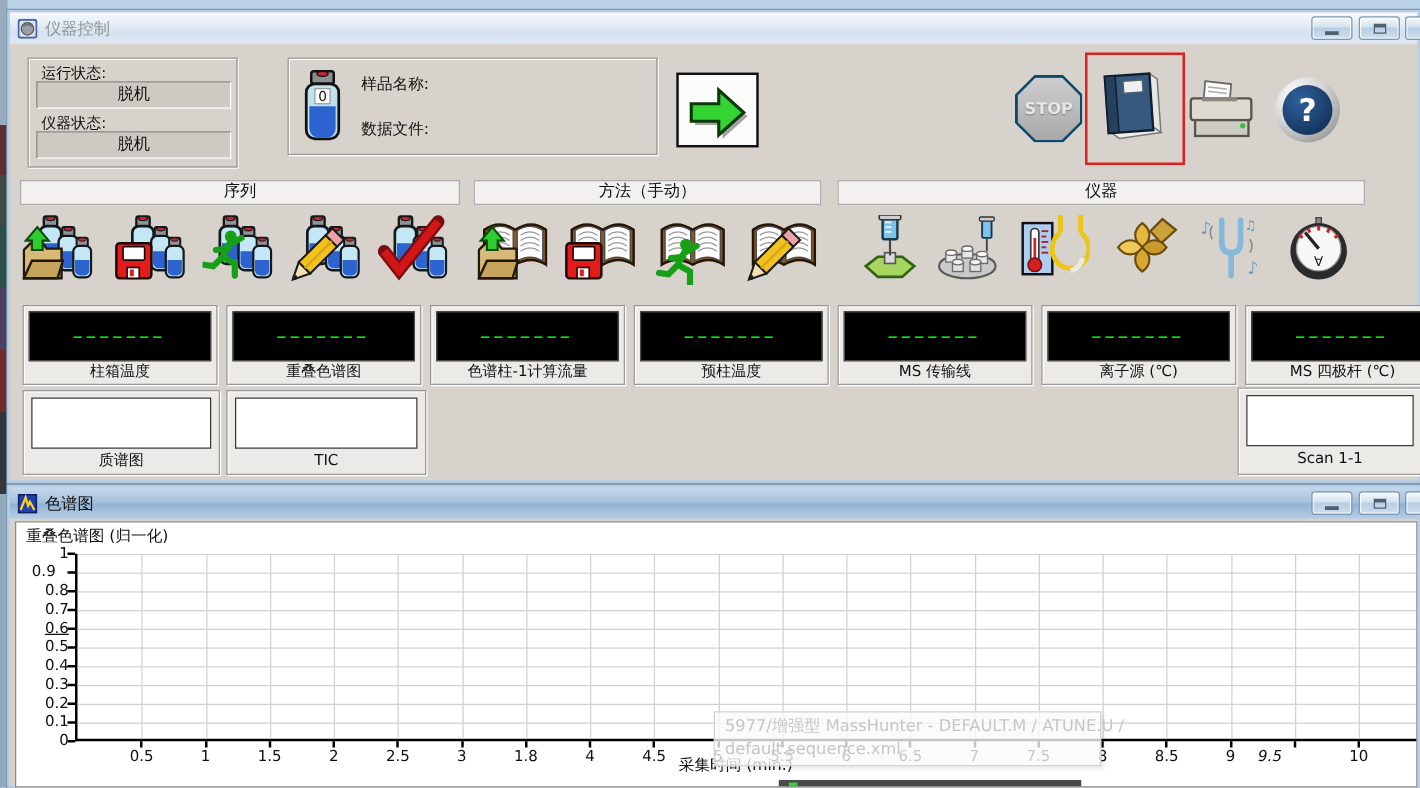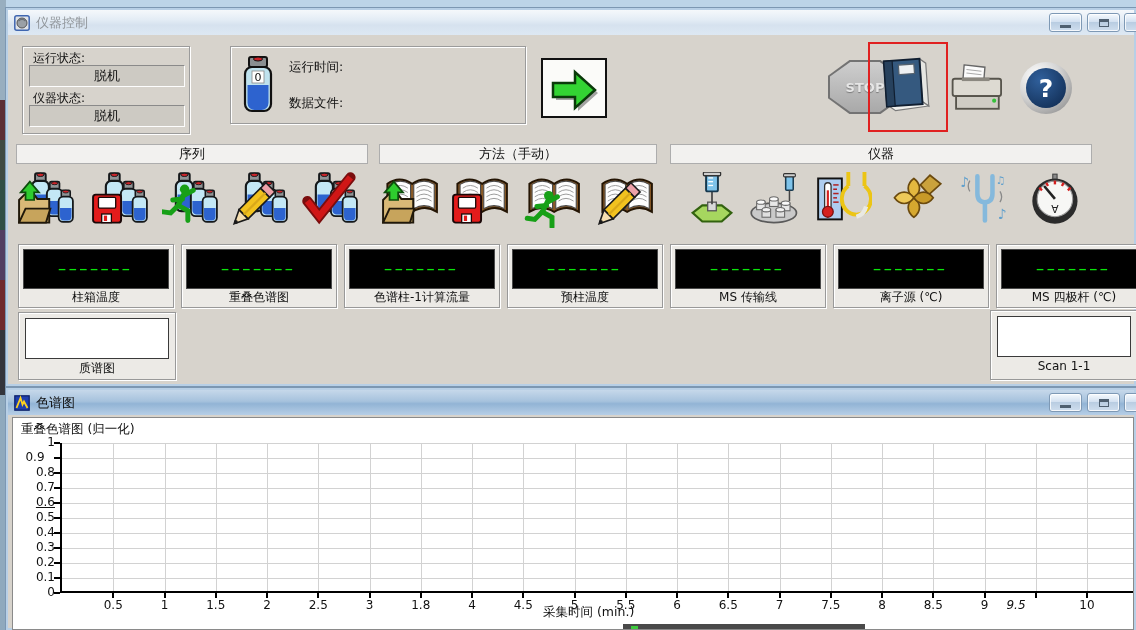--- a/index.html
+++ b/index.html
@@ -42,23 +42,23 @@
   .panel{position:absolute;top:234px;width:156px;height:64px;background:#eceae6;
     border:1px solid #999;box-shadow:inset 1px 1px 0 #fff,1px 1px 0 #fff;}
   .pscreen{margin:4px 4px 0;height:40px;background:#000;border:1px solid #4a4a4a;
     display:flex;align-items:center;justify-content:center;}
   .plabel{text-align:center;font-size:12px;line-height:17px;color:#111;}
   .monitor{position:absolute;top:302px;height:68px;background:#eceae6;
     border:1px solid #999;box-shadow:inset 1px 1px 0 #fff,1px 1px 0 #fff;}
   .mscreen{margin:5px 6px 0;height:41px;background:#fff;border:1px solid #3a3a3a;}
   .mlabel{text-align:center;font-size:12px;line-height:19px;color:#111;}
   
-  .stopbtn{position:absolute;width:74px;height:54px;
+  .stopbtn{position:absolute;width:54px;height:54px;
     clip-path:polygon(29% 0,71% 0,100% 29%,100% 71%,71% 100%,29% 100%,0 71%,0 29%);
-    background:#737373;cursor:pointer;margin-left:16px;}
+    background:#0c4a6e;cursor:pointer;}
   .stop-inner{position:absolute;inset:2px;
     clip-path:polygon(29% 0,71% 0,100% 29%,100% 71%,71% 100%,29% 100%,0 71%,0 29%);
     background:linear-gradient(#cecece,#a9a9a9);display:flex;align-items:center;justify-content:center;
     color:#e6e6e6;font-weight:bold;font-size:13px;text-shadow:0 1px 1px #7a7a7a;}
   .redbox{position:absolute;border:2px solid #e02020;}
   .helpbtn{position:absolute;width:52px;height:52px;border-radius:50%;cursor:pointer;
     background:radial-gradient(circle at 32% 28%,#fff,#d4d4d4 45%,#9a9a9a 82%,#757575);
     display:flex;align-items:center;justify-content:center;}
   .help-inner{width:40px;height:40px;border-radius:50%;color:#fff;font-size:25px;font-weight:bold;
     background:radial-gradient(circle at 35% 30%,#30609c,#16355f 75%);
@@ -301,21 +301,21 @@
     <div class="sunken" style="left:6px;top:18px;width:156px;height:22px;line-height:20px">脱机</div>
     <div class="glabel" style="left:10px;top:43px">仪器状态:</div>
     <div class="sunken" style="left:6px;top:58px;width:156px;height:22px;line-height:20px">脱机</div>
   </div>
 
   <div class="groupbox" style="left:222px;top:36px;width:296px;height:78px">
     <svg style="position:absolute;left:10px;top:8px" width="34" height="60" viewBox="0 0 34 60">
       <use href="#g-bigvial"></use>
       <text x="17" y="26" text-anchor="middle" font-size="11" fill="#111">0</text>
     </svg>
-    <div class="glabel" style="left:58px;top:12px;font-size:12.5px">运行时间:</div>
+    <div class="glabel" style="left:58px;top:12px;font-size:12.5px">样品名称:</div>
     <div class="glabel" style="left:58px;top:48px;font-size:12.5px">数据文件:</div>
     <div class="glabel" style="left:130px;top:12px"></div>
     <div class="glabel" style="left:130px;top:48px"></div>
   </div>
 
   <div class="arrowbtn" style="left:533px;top:48px">
     <svg width="54" height="54" viewBox="0 0 54 54">
         <use href="#g-bigarrow"></use>
       </svg>
   </div>
@@ -444,20 +444,24 @@
   <div class="panel" style="left:988px">
     <div class="pscreen">
         <span class="dash">———————</span>
       </div>
     <div class="plabel">MS 四极杆 (℃)</div>
   </div>
 
   <div class="monitor" style="left:10px;width:158px">
     <div class="mscreen"></div>
     <div class="mlabel">质谱图</div>
+  </div>
+  <div class="monitor" style="left:173px;width:160px">
+    <div class="mscreen"></div>
+    <div class="mlabel">TIC</div>
   </div>
   <div class="monitor" style="left:982px;top:300px;width:148px;height:70px">
     <div class="mscreen"></div>
     <div class="mlabel">Scan 1-1</div>
   </div>
 </div>
 
 <div class="win" id="win-chrom" style="left:6px;top:388px;width:1130px;height:242px">
   <div class="titlebar active">
     <svg width="16" height="16" viewBox="0 0 16 16">
@@ -568,17 +572,21 @@
         <div class="xtick" style="left: 870.25px;"></div>
         <div class="xlab" style="left: 849.25px;">8.5</div>
         <div class="xtick" style="left: 921.5px;"></div>
         <div class="xlab" style="left: 900.5px;">9</div>
         <div class="xtick" style="left: 972.75px;"></div>
         <div class="xlab" style="left: 932px; font-style: italic;">9.5</div>
         <div class="xtick" style="left: 1024px;"></div>
         <div class="xlab" style="left: 1003px;">10</div>
       </div>
     <div class="xaxis-label">采集时间 (min.)</div>
+    <div class="watermark">
+      <div>5977/增强型 MassHunter - DEFAULT.M / ATUNE.U /</div>
+      <div>default.sequence.xml</div>
+    </div>
     <div class="darkbar">
       <span class="led"></span>
     </div>
   </div>
 </div>
 
 </body></html>

